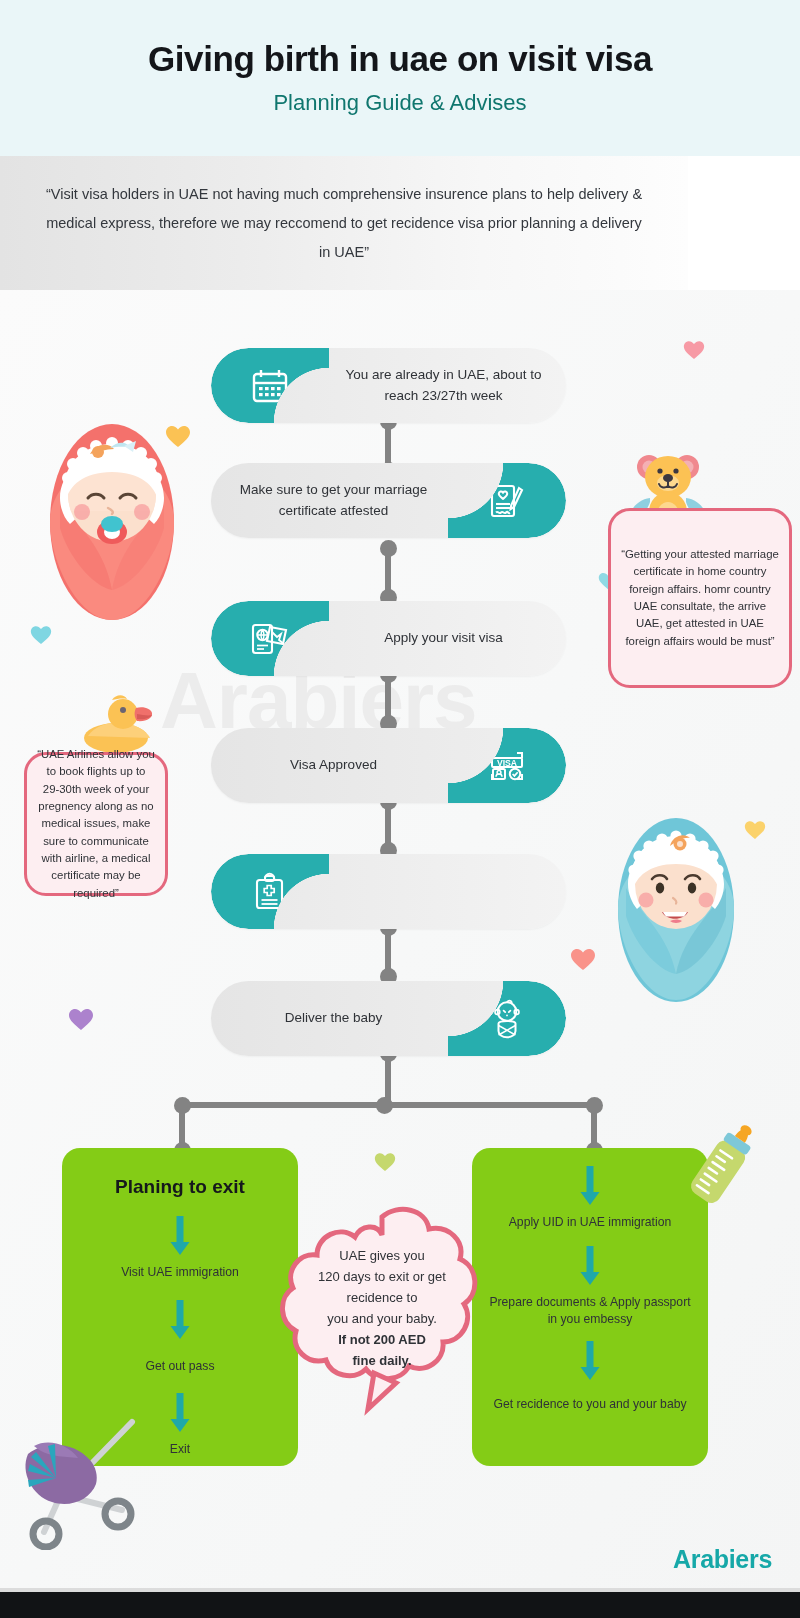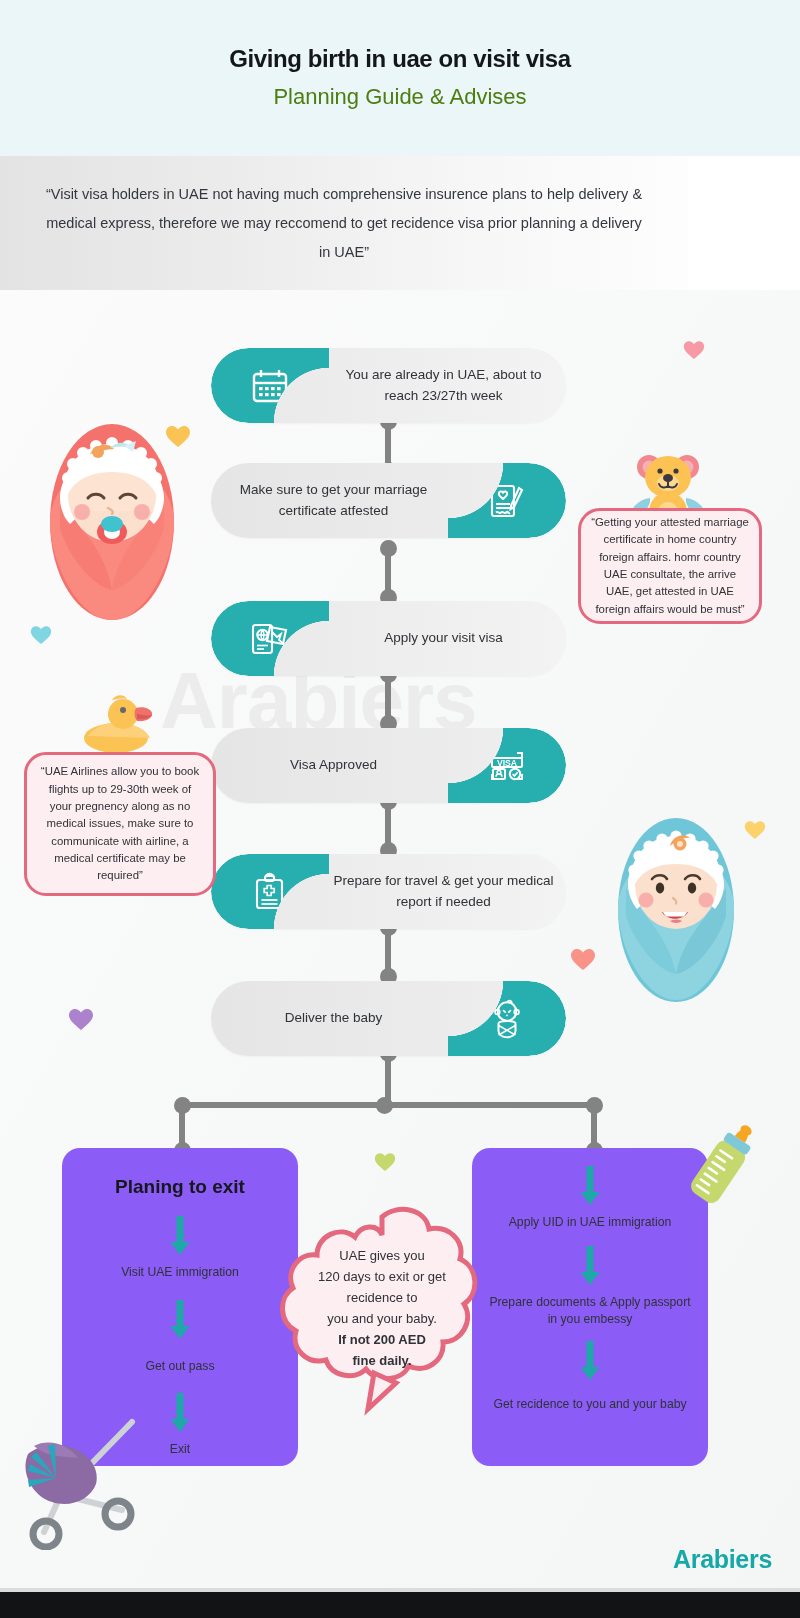--- a/index.html
+++ b/index.html
@@ -12,25 +12,25 @@
   }
   .page { position: relative; width: 800px; height: 1618px; overflow: hidden; }
 
   
   .header {
     position: absolute; left: 0; top: 0; width: 800px; height: 156px;
     background: #eaf6f8;
     display: flex; flex-direction: column; align-items: center; justify-content: center;
   }
   .title {
-    font-size: 24px; font-weight: bold; color: #14161a;
+    font-size: 35px; font-weight: bold; color: #14161a;
     letter-spacing: -0.4px; text-align: center; line-height: 1.1;
   }
   .subtitle {
-    font-size: 22px; color: #4d7c0f; margin-top: 12px; text-align: center;
+    font-size: 22px; color: #0f766e; margin-top: 12px; text-align: center;
     font-weight: 400;
   }
 
   
   .quote-band {
     position: absolute; left: 0; top: 156px; width: 688px; height: 134px;
     background: linear-gradient(to right, #e3e3e3 0%, #ececec 35%, #f7f7f7 70%, #fdfdfd 100%);
     display: flex; align-items: center; justify-content: center;
   }
   .quote-text {
@@ -111,21 +111,21 @@
   .cloud-bubble { position: absolute; z-index: 7; }
   .cloud-text {
     position: absolute; left: 0; right: 0; top: 42px;
     text-align: center; font-size: 13px; line-height: 1.62; color: #2f3237;
     z-index: 8;
   }
 
   
   .outcome {
     position: absolute; top: 1148px; width: 236px; height: 318px;
-    background: #8b5cf6; border-radius: 18px; z-index: 3;
+    background: #84cc16; border-radius: 18px; z-index: 3;
   }
   .outcome.left { left: 62px; }
   .outcome.right { left: 472px; }
   .outcome-title {
     text-align: center; font-size: 19px; font-weight: bold; color: #15181c;
     margin-top: 28px;
   }
   .outcome-step {
     text-align: center; font-size: 12.2px; line-height: 1.45; color: #2f3237;
     padding: 0 14px;
@@ -281,50 +281,49 @@
         <svg width="40" height="42" viewBox="0 0 40 42" fill="none" stroke="#fff" stroke-width="2.1">
           <rect x="7" y="9" width="25" height="28" rx="2.6"></rect>
           <path d="M15 9V7.4a4.6 4.6 0 019.2 0V9" stroke-width="2"></path>
           <rect x="15" y="5" width="9" height="5" rx="2" stroke-width="1.9"></rect>
           <path d="M14.2 17.5h3v-3h4v3h3v4h-3v3h-4v-3h-3z" stroke-width="1.7"></path>
           <line x1="11.5" y1="29" x2="27.5" y2="29" stroke-width="1.8"></line>
           <line x1="11.5" y1="33" x2="27.5" y2="33" stroke-width="1.8"></line>
         </svg>
       </span>
     </div>
-    <div class="step-label for-left">Prepare for travel &amp; get your medical report if needed</div>
   </div>
 
   <div class="step rev" style="top:981px;">
     <div class="step-blob right">
       <span class="step-icon">
         <svg width="44" height="44" viewBox="0 0 44 44" fill="none" stroke="#fff" stroke-width="2">
           <circle cx="22" cy="14.5" r="9.3"></circle>
           <path d="M22 5.2c1.8-2.6 5.6-1.5 4.6 1.4" stroke-width="1.7"></path>
           <circle cx="12.4" cy="15" r="2.4" stroke-width="1.6"></circle>
           <circle cx="31.6" cy="15" r="2.4" stroke-width="1.6"></circle>
           <path d="M18.6 13.6l1.6 1.6M25.4 13.6l-1.6 1.6" stroke-width="1.7" stroke-linecap="round"></path>
           <circle cx="22" cy="18.4" r="0.9" fill="#fff" stroke="none"></circle>
           <path d="M13.5 26.5c0-1.5 3.8-2.6 8.5-2.6s8.5 1.1 8.5 2.6v7.5c0 3.6-3.8 6.3-8.5 6.3s-8.5-2.7-8.5-6.3z"></path>
           <path d="M13.6 28.5L30.4 38M30.4 28.5L13.6 38" stroke-width="1.5"></path>
         </svg>
       </span>
     </div>
     <div class="step-label for-right">Deliver the baby</div>
   </div>
 
-  <div class="bubble" style="left:578px;top:508px;width:184px;height:116px;">
+  <div class="bubble" style="left:608px;top:508px;width:184px;height:180px;">
     <div class="bubble-text">“Getting your attested marriage certificate in home country foreign affairs. homr country UAE consultate, the arrive UAE, get attested in UAE foreign affairs would be must”</div>
   </div>
   <svg class="bubble-tail" style="left:630px;top:648px;" width="46" height="28" viewBox="0 0 46 28">
     <path d="M4 2 L40 2 L12 26 Z" fill="#fdeef1" stroke="#e4687e" stroke-width="3" stroke-linejoin="round"></path>
     <rect x="4" y="0" width="36" height="4" fill="#fdeef1"></rect>
   </svg>
 
-  <div class="bubble" style="left:24px;top:752px;width:192px;height:144px;">
+  <div class="bubble" style="left:24px;top:752px;width:144px;height:144px;">
     <div class="bubble-text">“UAE Airlines allow you to book flights up to 29-30th week of your pregnency along as no medical issues, make sure to communicate with airline, a medical certificate may be required”</div>
   </div>
   <svg class="bubble-tail" style="left:118px;top:892px;" width="52" height="44" viewBox="0 0 52 44">
     <path d="M4 2 L40 2 L36 40 Z" fill="#fdeef1" stroke="#e4687e" stroke-width="3" stroke-linejoin="round"></path>
     <rect x="4" y="0" width="36" height="4" fill="#fdeef1"></rect>
   </svg>
 
   <div class="outcome left">
     <div class="outcome-title">Planing to exit</div>
     <div class="down-arrow" style="margin-top:18px;">

